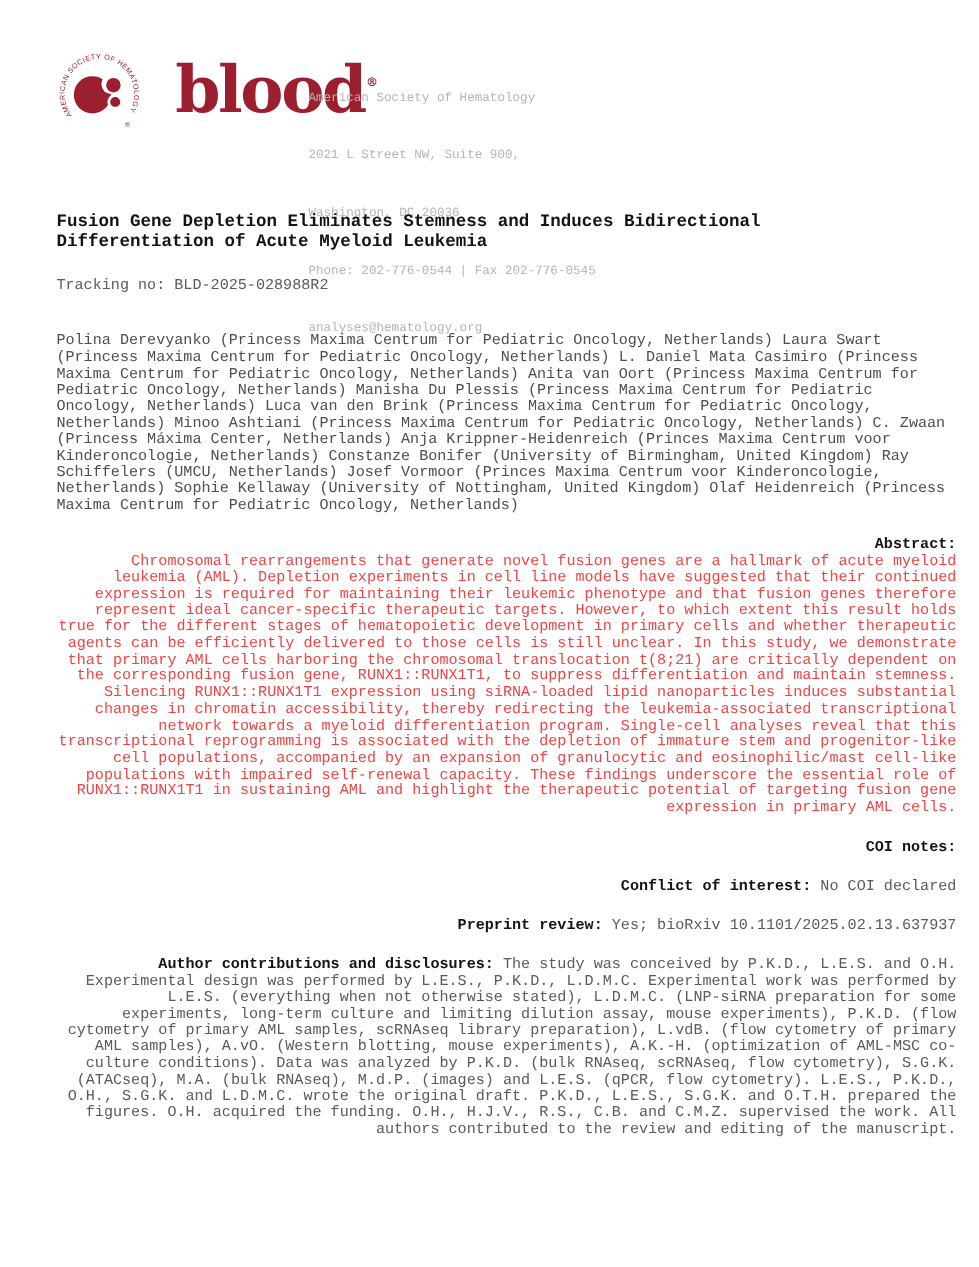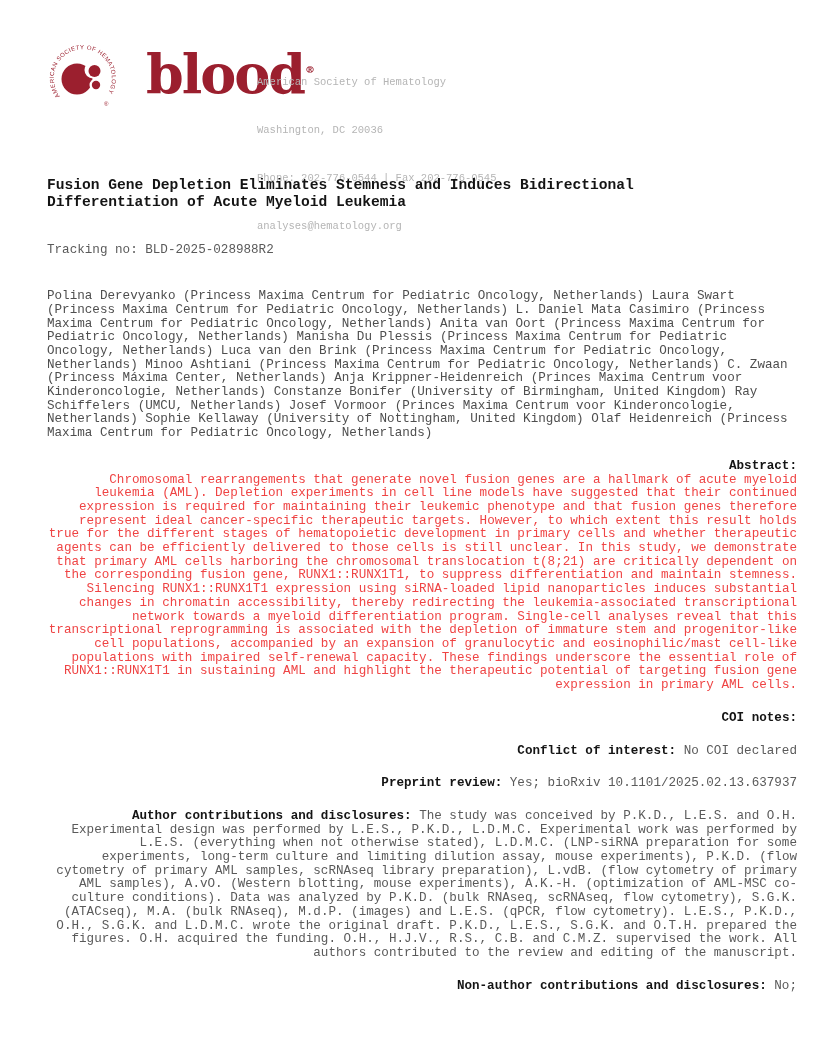--- a/index.html
+++ b/index.html
@@ -60,21 +60,21 @@
     width: 750px;
   }
   .doc-title {
     font-size: 14.6px;
     font-weight: bold;
     color: #141414;
     line-height: 17.2px;
     max-width: 640px;
   }
   .tracking {
-    margin-top: 33px;
+    margin-top: 21px;
     font-size: 12.6px;
     line-height: 13.7px;
     color: #5a5a5a;
   }
   .authors {
     margin-top: 32px;
     font-size: 12.6px;
     line-height: 13.7px;
     color: #4e4e4e;
   }
@@ -110,20 +110,21 @@
       <circle cx="48" cy="41" r="6.5" fill="#ffffff"></circle>
       <circle cx="46.5" cy="27" r="6" fill="#9b1f2e"></circle>
       <circle cx="48" cy="41" r="4.2" fill="#9b1f2e"></circle>
       <text x="56" y="62" font-size="6" fill="#9b1f2e" font-family="Liberation Sans, sans-serif">®</text>
     </svg>
     <div class="wordmark"><span>blood</span><span class="reg">®</span></div>
   </div>
 
   <div class="address">
     <div>American Society of Hematology</div>
+    <div>2021 L Street NW, Suite 900,</div>
     <div>Washington, DC 20036</div>
     <div>Phone: 202-776-0544 | Fax 202-776-0545</div>
     <div>analyses@hematology.org</div>
   </div>
 
   <div class="content">
 
     <div class="doc-title">Fusion Gene Depletion Eliminates Stemness and Induces Bidirectional Differentiation of Acute Myeloid Leukemia</div>
 
     <div class="tracking">Tracking no: BLD-2025-028988R2</div>
@@ -148,19 +149,15 @@
     <div class="sec">
       <span class="lbl">Preprint review:</span>
       <span class="bodytxt">Yes; bioRxiv 10.1101/2025.02.13.637937</span>
     </div>
 
     <div class="sec">
       <span class="lbl">Author contributions and disclosures:</span>
       <span class="bodytxt">The study was conceived by P.K.D., L.E.S. and O.H. Experimental design was performed by L.E.S., P.K.D., L.D.M.C. Experimental work was performed by L.E.S. (everything when not otherwise stated), L.D.M.C. (LNP-siRNA preparation for some experiments, long-term culture and limiting dilution assay, mouse experiments), P.K.D. (flow cytometry of primary AML samples, scRNAseq library preparation), L.vdB. (flow cytometry of primary AML samples), A.vO. (Western blotting, mouse experiments), A.K.-H. (optimization of AML-MSC co-culture conditions). Data was analyzed by P.K.D. (bulk RNAseq, scRNAseq, flow cytometry), S.G.K. (ATACseq), M.A. (bulk RNAseq), M.d.P. (images) and L.E.S. (qPCR, flow cytometry). L.E.S., P.K.D., O.H., S.G.K. and L.D.M.C. wrote the original draft. P.K.D., L.E.S., S.G.K. and O.T.H. prepared the figures. O.H. acquired the funding. O.H., H.J.V., R.S., C.B. and C.M.Z. supervised the work. All authors contributed to the review and editing of the manuscript.</span>
     </div>
 
-    <div class="sec">
-      <span class="lbl">Non-author contributions and disclosures:</span>
-      <span class="bodytxt">No;</span>
-    </div>
 
   </div>
 </div>
 
 </body></html>

